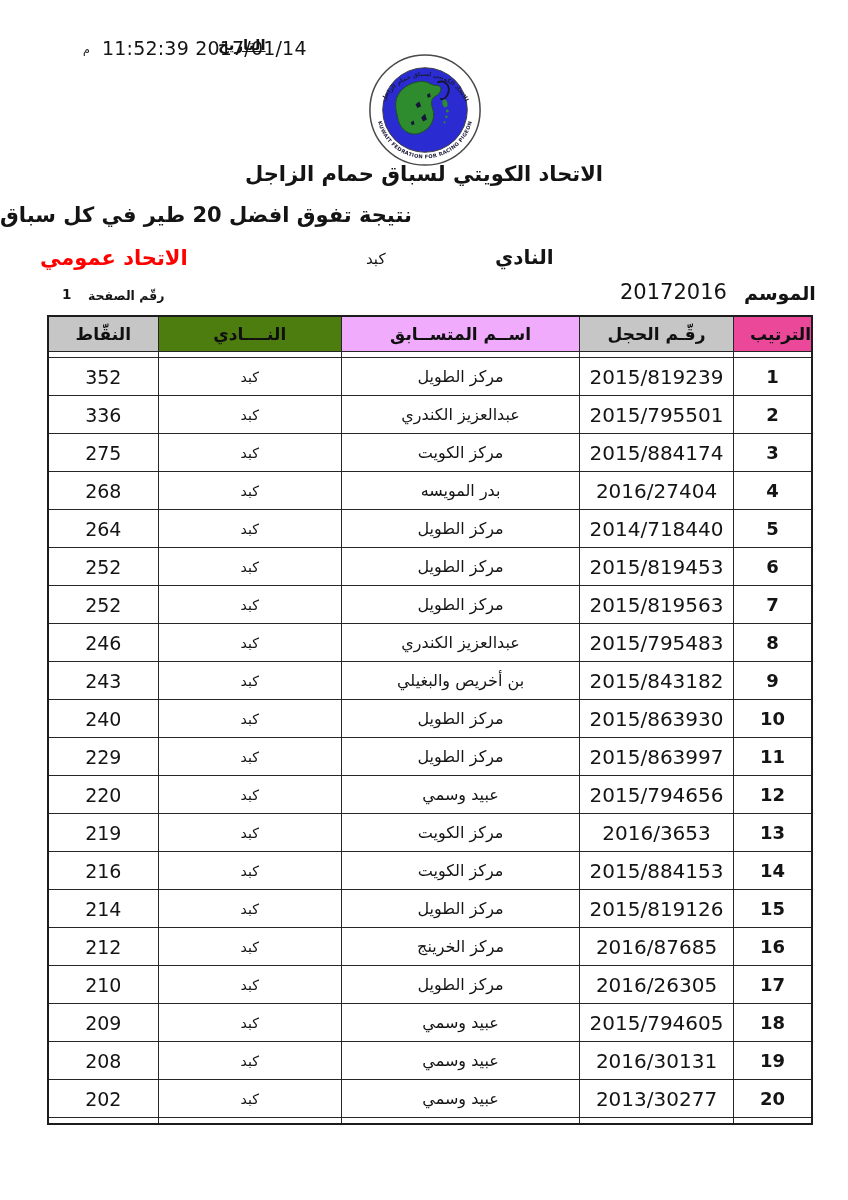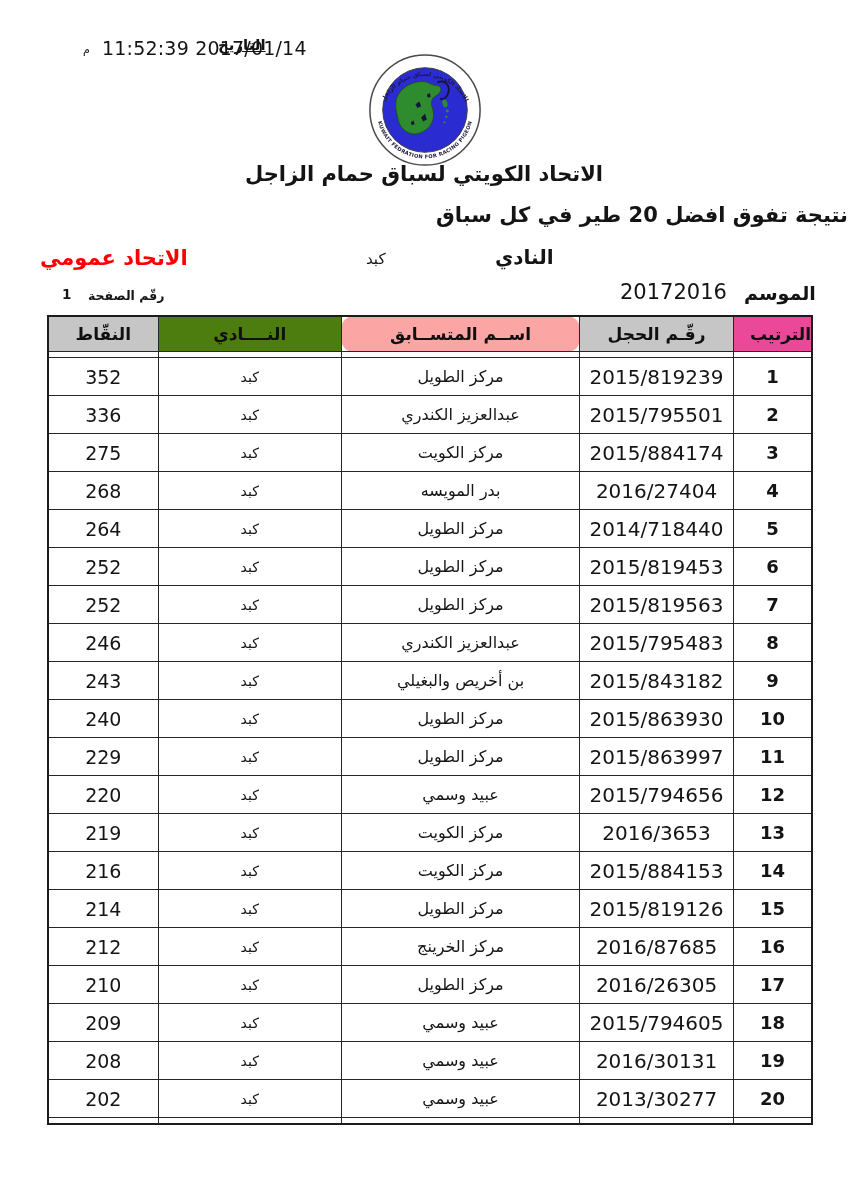--- a/index.html
+++ b/index.html
@@ -9,21 +9,21 @@
   }
   
   .date-label{position:absolute;top:36px;left:218px;font-size:15px;font-weight:bold;text-decoration:underline;}
   .date-value{position:absolute;top:37px;left:102px;font-size:19px;direction:ltr;letter-spacing:.2px;}
   .date-suffix{position:absolute;top:43px;left:83px;font-size:11px;}
   
   .logo{position:absolute;top:52px;left:368px;width:114px;height:116px;}
   .logo svg{display:block;}
   
   .title1{position:absolute;top:162px;left:0;width:848px;text-align:center;font-size:21px;font-weight:bold;}
-  .title2{position:absolute;top:203px;left:0;width:848px;text-align:right;font-size:21px;font-weight:bold;}
+  .title2{position:absolute;top:203px;left:0;width:848px;text-align:left;font-size:21px;font-weight:bold;}
   
   .club-label{position:absolute;top:245px;left:495px;font-size:20px;font-weight:bold;}
   .club-value{position:absolute;top:250px;left:366px;font-size:15px;}
   .union-label{position:absolute;top:246px;left:40px;font-size:21px;font-weight:bold;}
   .season-label{position:absolute;top:282px;left:744px;font-size:19px;font-weight:bold;}
   .season-value{position:absolute;top:280px;left:620px;font-size:21px;direction:ltr;}
   .pageno-label{position:absolute;top:288px;left:88px;font-size:12.5px;font-weight:bold;}
   .pageno-value{position:absolute;top:286px;left:62px;font-size:13.5px;font-weight:bold;}
   
   table.results{
@@ -101,21 +101,21 @@
       <col class="c-rank">
         <col class="c-ring">
         <col class="c-name">
         <col class="c-club">
         <col class="c-points">
     </colgroup>
     <thead>
       <tr class="head-row">
         <th style="background: #ec4899; padding-left: 27px;">الترتيب</th>
         <th style="background: rgb(198, 198, 198); text-align: center;">رقّـم الحجل</th>
-        <th style="background: #fca5a5; border-radius: 13px;">اســم المتســابق</th>
+        <th style="background: #f0abfc;">اســم المتســابق</th>
         <th style="background: #4d7c0f;">النــــادي</th>
         <th style="background: rgb(198, 198, 198);">النقّاط</th>
       </tr>
       <tr class="spacer-row">
         <td></td>
           <td></td>
           <td></td>
           <td></td>
           <td></td>
       </tr>

